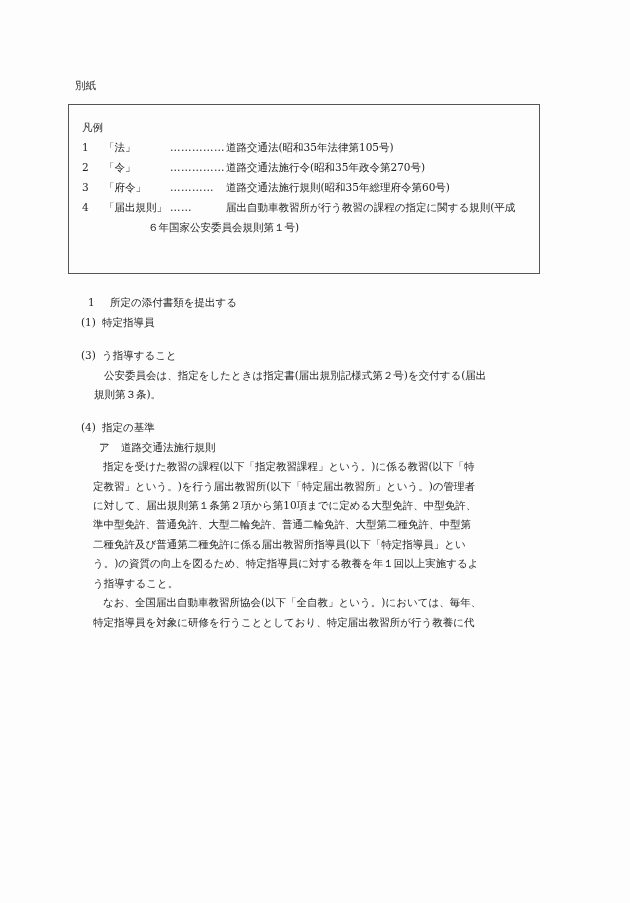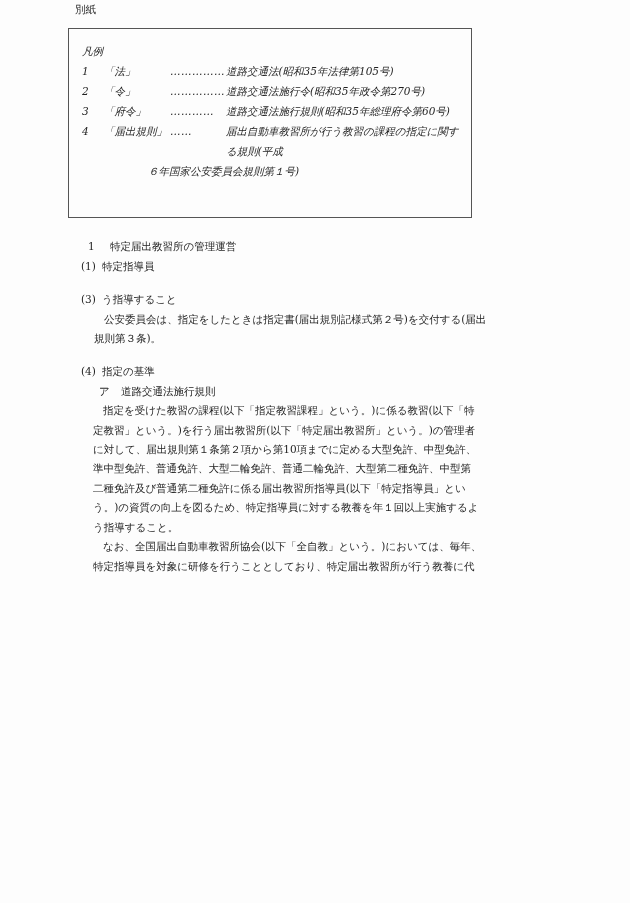--- a/index.html
+++ b/index.html
@@ -9,31 +9,31 @@
     font-family: "DejaVu Serif", "Liberation Serif", serif;
     font-size: 10.5px;
     line-height: 19.4px;
     color: #1f1f1f;
     overflow: hidden;
   }
   .page {
     position: relative;
     width: 630px; height: 903px;
     box-sizing: border-box;
+    padding-top: 76px;
   }
   .doc-label { margin-left: 75px; }
 
   
   .legend-box {
     box-sizing: border-box;
-    width: 404px;
+    width: 472px;
     margin: 9px 0 0 68px;
     border: 1px solid #555;
     padding: 12px 10px 36px 13px;
-    font-style: italic;
   }
   .legend-title { line-height: 20px; }
   .legend-row { display: flex; line-height: 20px; }
   .legend-num  { flex: 0 0 22px; }
   .legend-term { flex: 0 0 66px; }
   .legend-dots { flex: 0 0 56px; letter-spacing: 0.5px; }
   .legend-desc { flex: 1 1 auto; }
   .legend-cont { line-height: 20px; margin-left: 66px; }
 
   
@@ -91,21 +91,21 @@
       <span class="legend-term">「届出規則」</span>
       <span class="legend-dots">……</span>
       <span class="legend-desc">届出自動車教習所が行う教習の課程の指定に関する規則(平成</span>
     </div>
     <div class="legend-cont">６年国家公安委員会規則第１号)</div>
   </div>
 
   <div class="main">
 
     <div class="h1">
-      <span class="h1-num">1</span><span>特定届出教習所の管理運営</span>
+      <span class="h1-num">1</span><span>所定の添付書類を提出する</span>
     </div>
 
     <div class="sub" style="margin-top:0">
       <div class="sub-head">
         <span class="sub-num">(1)</span><span>特定指導員</span>
       </div>
     </div>
 
 
     <div class="sub">

